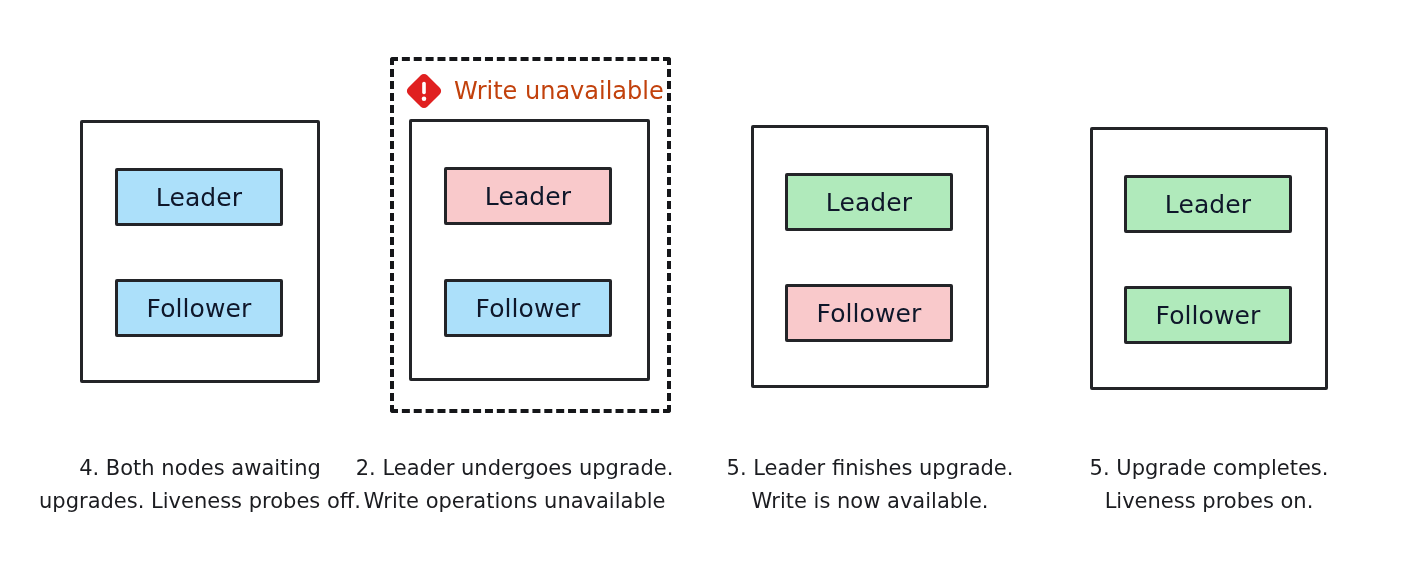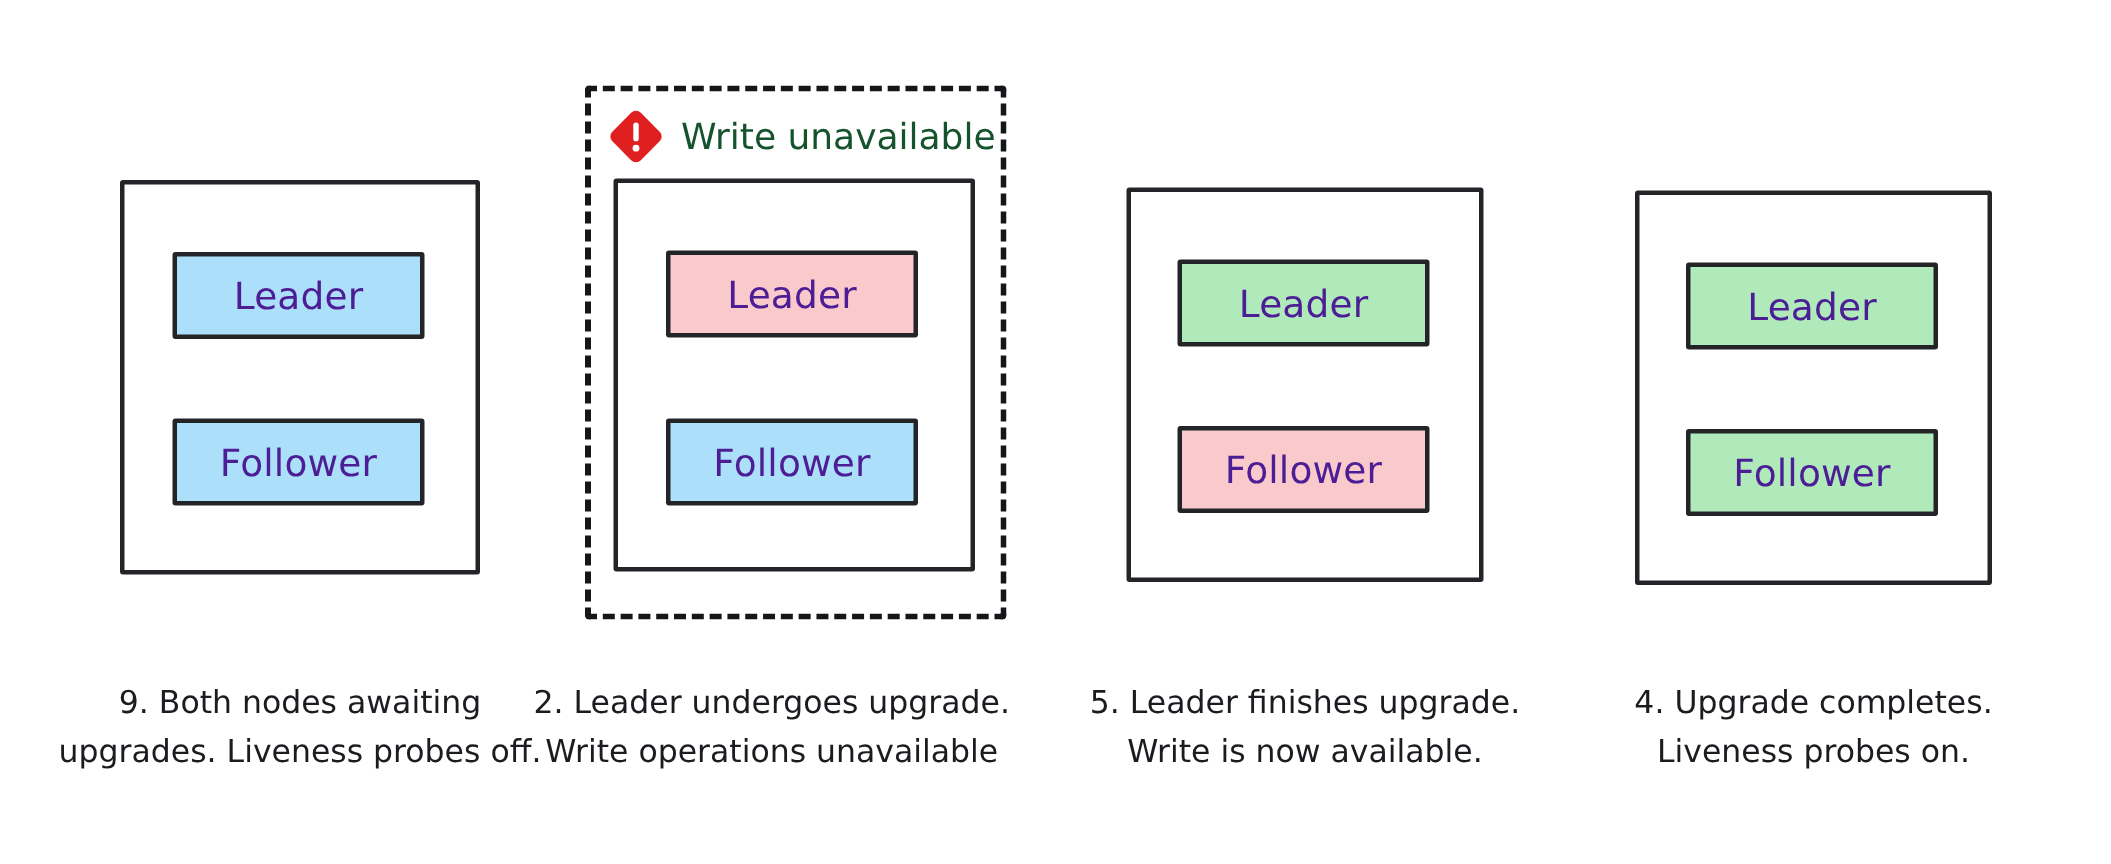--- a/index.html
+++ b/index.html
@@ -41,21 +41,21 @@
   .chip {
     position: absolute;
     box-sizing: border-box;
     border: 3px solid #232428;
     border-radius: 2px;
     display: flex;
     align-items: center;
     justify-content: center;
     font-size: 25px;
     line-height: 1;
-    color: #4c1d95;
+    color: #0f172a;
     letter-spacing: 0.1px;
     white-space: nowrap;
   }
   .chip.blue  { background: #ace0fa; }
   .chip.pink  { background: #f9c9cb; }
   .chip.green { background: #b0eabb; }
 
   
   .alert-wrap {
     position: absolute;
@@ -72,21 +72,21 @@
   }
   .alert-icon {
     width: 38px;
     height: 38px;
     flex: 0 0 38px;
     display: block;
   }
   .alert-text {
     font-size: 24px;
     line-height: 1;
-    color: #14532d;
+    color: #c2410c;
     white-space: nowrap;
   }
 
   
   .caption {
     position: absolute;
     text-align: center;
     font-size: 21px;
     line-height: 33px;
     color: #1b1c20;
@@ -102,21 +102,21 @@
     <div class="node-box" style="left:80px; top:120px; width:240px; height:263px;"></div>
 
     <div class="chip blue" style="left:115px; top:168px; width:168px; height:58px;">
       <span>Leader</span>
     </div>
 
     <div class="chip blue" style="left:115px; top:279px; width:168px; height:58px;">
       <span>Follower</span>
     </div>
 
-    <div class="caption" style="left:10px; top:452px; width:380px;">9. Both nodes awaiting
+    <div class="caption" style="left:10px; top:452px; width:380px;">4. Both nodes awaiting
 upgrades. Liveness probes off.</div>
   </div>
 
   <div class="panel">
     <div class="alert-wrap" style="left:390px; top:57px; width:281px; height:356px;"></div>
 
     <div class="alert-head" style="left:405px; top:72px;">
       <svg class="alert-icon" viewBox="0 0 40 40" aria-hidden="true">
         <path d="M16.6 3.4 L3.4 16.6 a4.8 4.8 0 0 0 0 6.8 L16.6 36.6 a4.8 4.8 0 0 0 6.8 0 L36.6 23.4 a4.8 4.8 0 0 0 0-6.8 L23.4 3.4 a4.8 4.8 0 0 0-6.8 0 Z" fill="#e02020"></path>
         <rect x="18.1" y="10.2" width="3.8" height="13.2" rx="1.9" fill="#ffffff"></rect>
@@ -158,17 +158,17 @@
     <div class="node-box" style="left:1090px; top:127px; width:238px; height:263px;"></div>
 
     <div class="chip green" style="left:1124px; top:175px; width:168px; height:58px;">
       <span>Leader</span>
     </div>
 
     <div class="chip green" style="left:1124px; top:286px; width:168px; height:58px;">
       <span>Follower</span>
     </div>
 
-    <div class="caption" style="left:1051px; top:452px; width:316px;">4. Upgrade completes.
+    <div class="caption" style="left:1051px; top:452px; width:316px;">5. Upgrade completes.
 Liveness probes on.</div>
   </div>
 
 </div>
 
 </body></html>

